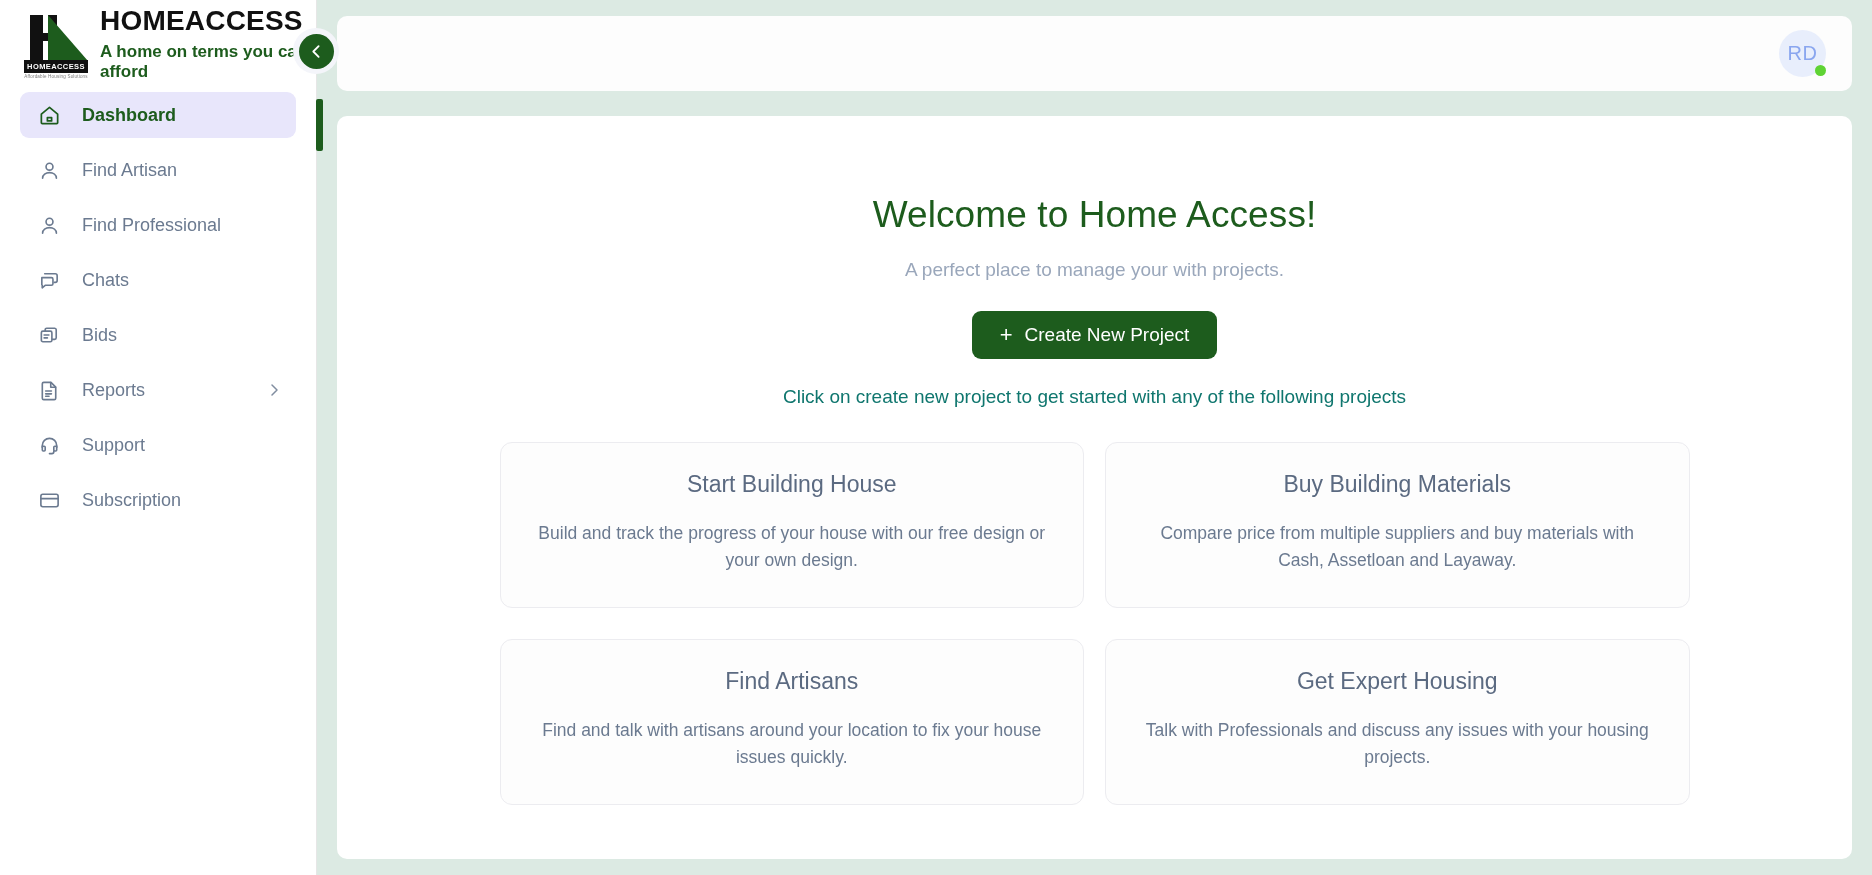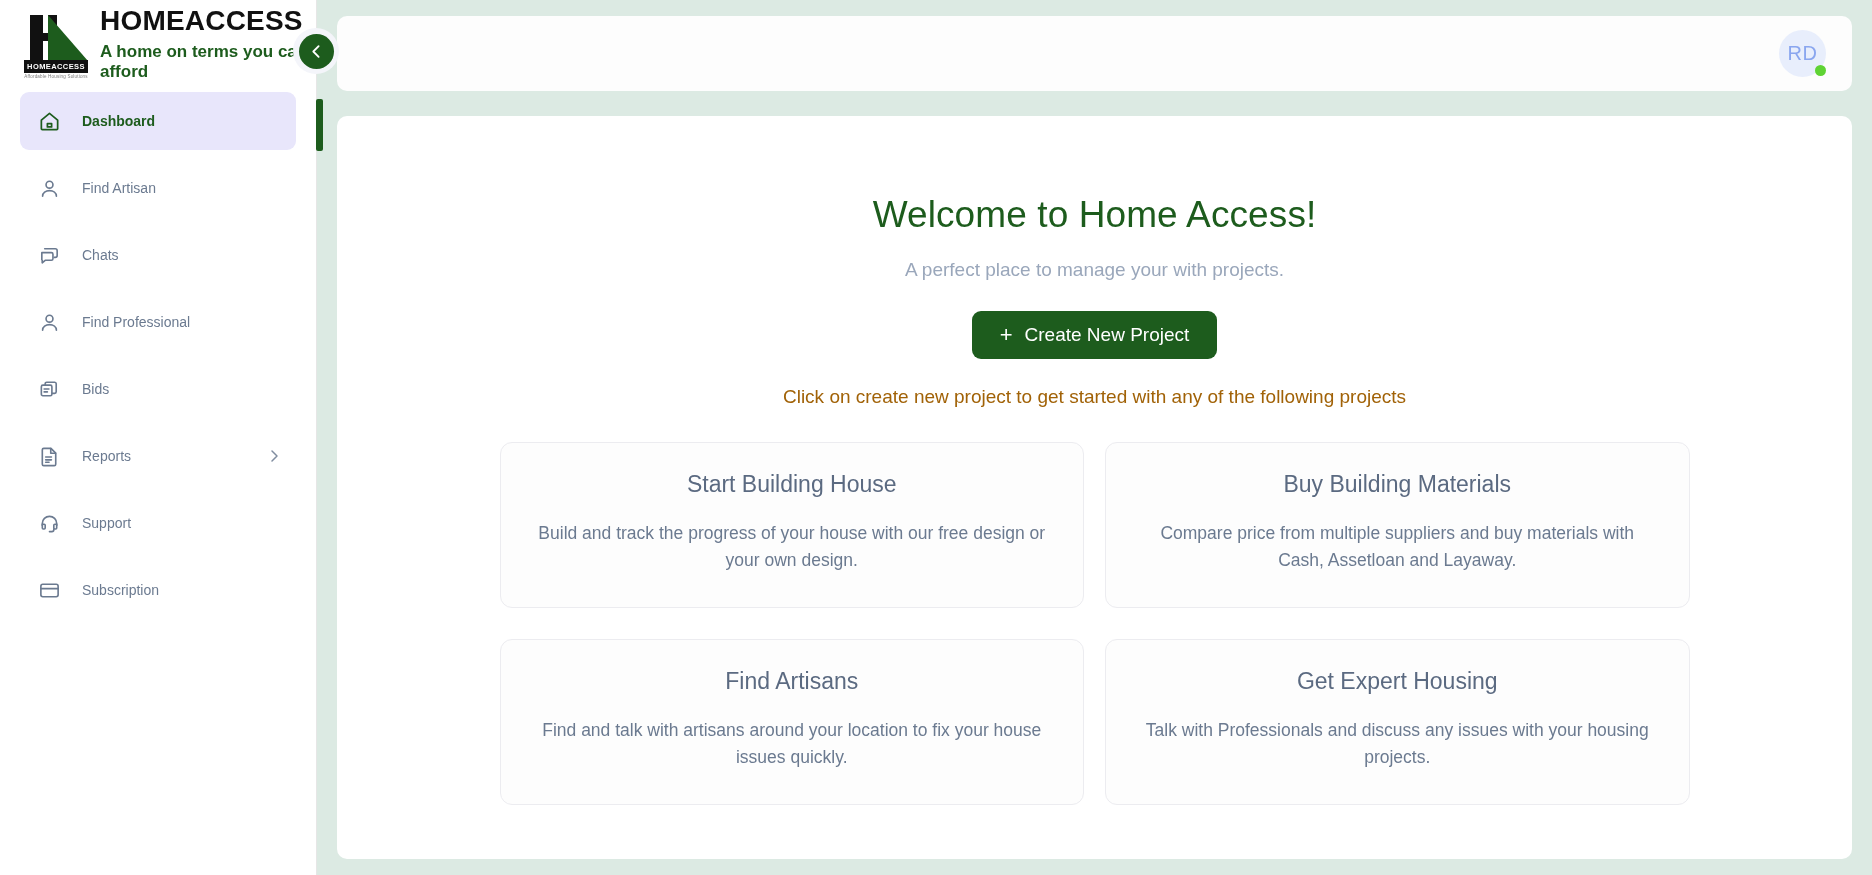--- a/index.html
+++ b/index.html
@@ -107,26 +107,26 @@
     margin-top: 7px;
     font-weight: bold;
   }
 
   .nav { padding: 4px 0 0 0; }
 
   .nav-item {
     position: relative;
     display: flex;
     align-items: center;
-    height: 58px;
+    height: 46px;
     margin: 0 20px 9px 20px;
     padding: 0 14px 0 16px;
     border-radius: 9px;
     color: #6b7a90;
-    font-size: 14px;
+    font-size: 18px;
     cursor: pointer;
     user-select: none;
   }
   .nav-item .ico {
     width: 26px; height: 26px;
     flex: 0 0 26px;
     margin-right: 20px;
     display: flex;
     align-items: center;
     justify-content: center;
@@ -258,21 +258,21 @@
     align-items: center;
     gap: 12px;
     cursor: pointer;
     font-family: "Liberation Sans", sans-serif;
   }
   .cta-btn .plus { font-size: 22px; line-height: 1; }
 
   .hint {
     text-align: center;
     font-size: 19px;
-    color: #a16207;
+    color: #0f766e;
     margin-top: 27px;
   }
 
   .cards {
     margin: 34px auto 0 auto;
     width: 1190px;
     display: grid;
     grid-template-columns: 1fr 1fr;
     gap: 31px 21px;
   }
@@ -335,35 +335,35 @@
             <circle cx="12" cy="8" r="3.6"></circle>
             <path d="M4.8 20c0-3.6 3.2-5.8 7.2-5.8s7.2 2.2 7.2 5.8"></path>
           </svg>
         </span>
         <span class="label">Find Artisan</span>
       </div>
 
       <div class="nav-item">
         <span class="ico">
           <svg viewBox="0 0 24 24" fill="none" stroke="#6b7a90" stroke-width="1.7" stroke-linecap="round" stroke-linejoin="round">
+            <circle cx="12" cy="8" r="3.6"></circle>
+            <path d="M4.8 20c0-3.6 3.2-5.8 7.2-5.8s7.2 2.2 7.2 5.8"></path>
+          </svg>
+        </span>
+        <span class="label">Find Professional</span>
+      </div>
+
+      <div class="nav-item">
+        <span class="ico">
+          <svg viewBox="0 0 24 24" fill="none" stroke="#6b7a90" stroke-width="1.7" stroke-linecap="round" stroke-linejoin="round">
             <path d="M7 5h11a2 2 0 0 1 2 2v5a2 2 0 0 1-2 2h-1"></path>
             <path d="M4 9h10a1.6 1.6 0 0 1 1.6 1.6v4.8A1.6 1.6 0 0 1 14 17H7.5L4.4 19.6V17A1.6 1.6 0 0 1 4 15.4z"></path>
           </svg>
         </span>
         <span class="label">Chats</span>
-      </div>
-
-      <div class="nav-item">
-        <span class="ico">
-          <svg viewBox="0 0 24 24" fill="none" stroke="#6b7a90" stroke-width="1.7" stroke-linecap="round" stroke-linejoin="round">
-            <circle cx="12" cy="8" r="3.6"></circle>
-            <path d="M4.8 20c0-3.6 3.2-5.8 7.2-5.8s7.2 2.2 7.2 5.8"></path>
-          </svg>
-        </span>
-        <span class="label">Find Professional</span>
       </div>
 
       <div class="nav-item">
         <span class="ico">
           <svg viewBox="0 0 24 24" fill="none" stroke="#6b7a90" stroke-width="1.7" stroke-linecap="round" stroke-linejoin="round">
             <rect x="3.5" y="7.5" width="11" height="11" rx="1.6"></rect>
             <path d="M7.5 7.5V6a1.6 1.6 0 0 1 1.6-1.6h8.4A1.6 1.6 0 0 1 19 6v8.4a1.6 1.6 0 0 1-1.6 1.6H15"></path>
             <path d="M6.4 11.5h5M6.4 14.5h3.4"></path>
           </svg>
         </span>

